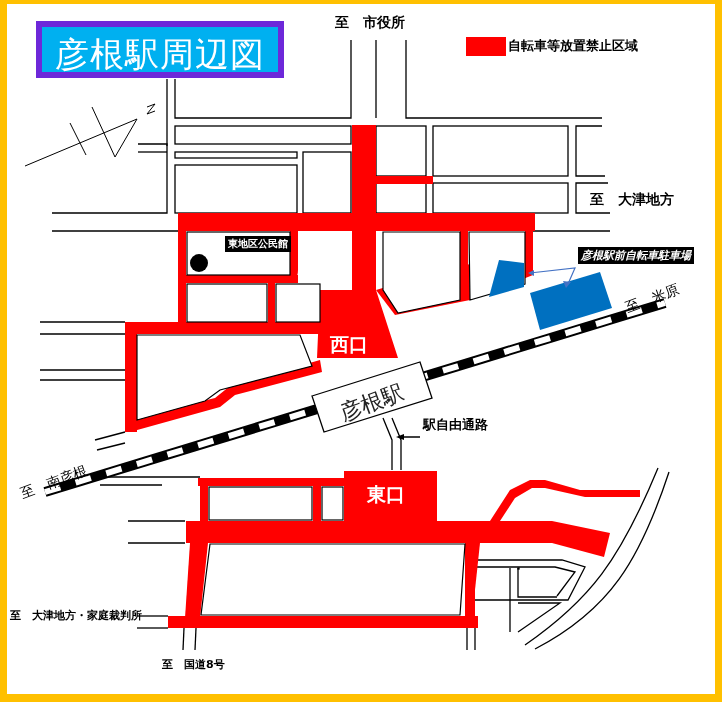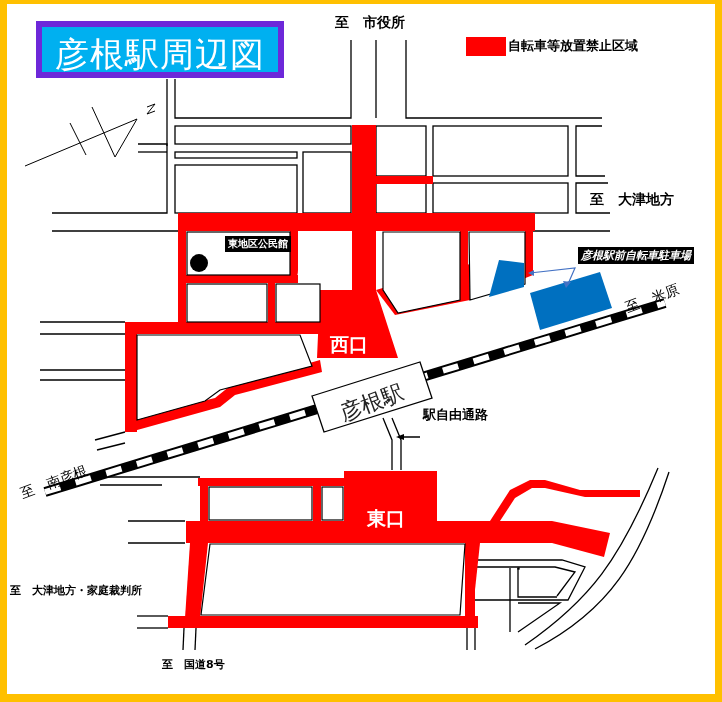--- a/index.html
+++ b/index.html
@@ -163,23 +163,23 @@
 
 <div class="title-box">彦根駅周辺図</div>
 
 <div class="legend-swatch"></div>
 <div class="legend-text">自転車等放置禁止区域</div>
 
 <div class="label" style="left:335px;top:14px;">至　市役所</div>
 <div class="label" style="left:590px;top:191px;">至　大津地方</div>
 <div class="label thin rot" style="left:623px;top:300px;transform:rotate(-20deg);">至　米原</div>
 <div class="label thin rot" style="left:18px;top:486px;transform:rotate(-20deg);">至　南彦根</div>
-<div class="label" style="left:10px;top:583px;font-size:11px;">至　大津地方・家庭裁判所</div>
+<div class="label" style="left:10px;top:608px;font-size:11px;">至　大津地方・家庭裁判所</div>
 <div class="label" style="left:162px;top:657px;font-size:11px;">至　国道8号</div>
 
 <div class="black-tag" style="left:198px;top:236px;margin-left:27px;">東地区公民館</div>
 <div class="black-tag" style="left:578px;top:247px;font-size:11px;font-style:italic;">彦根駅前自転車駐車場</div>
-<div class="label" style="left:423px;top:406px;font-size:13px;">駅自由通路</div>
+<div class="label" style="left:423px;top:416px;font-size:13px;">駅自由通路</div>
 
 <div class="exit-label" style="left:330px;top:332px;">西口</div>
-<div class="exit-label" style="left:367px;top:506px;text-align:right;">東口</div>
+<div class="exit-label" style="left:367px;top:482px;text-align:right;">東口</div>
 
 <div class="station-label">彦根駅</div>
 
 </body></html>

